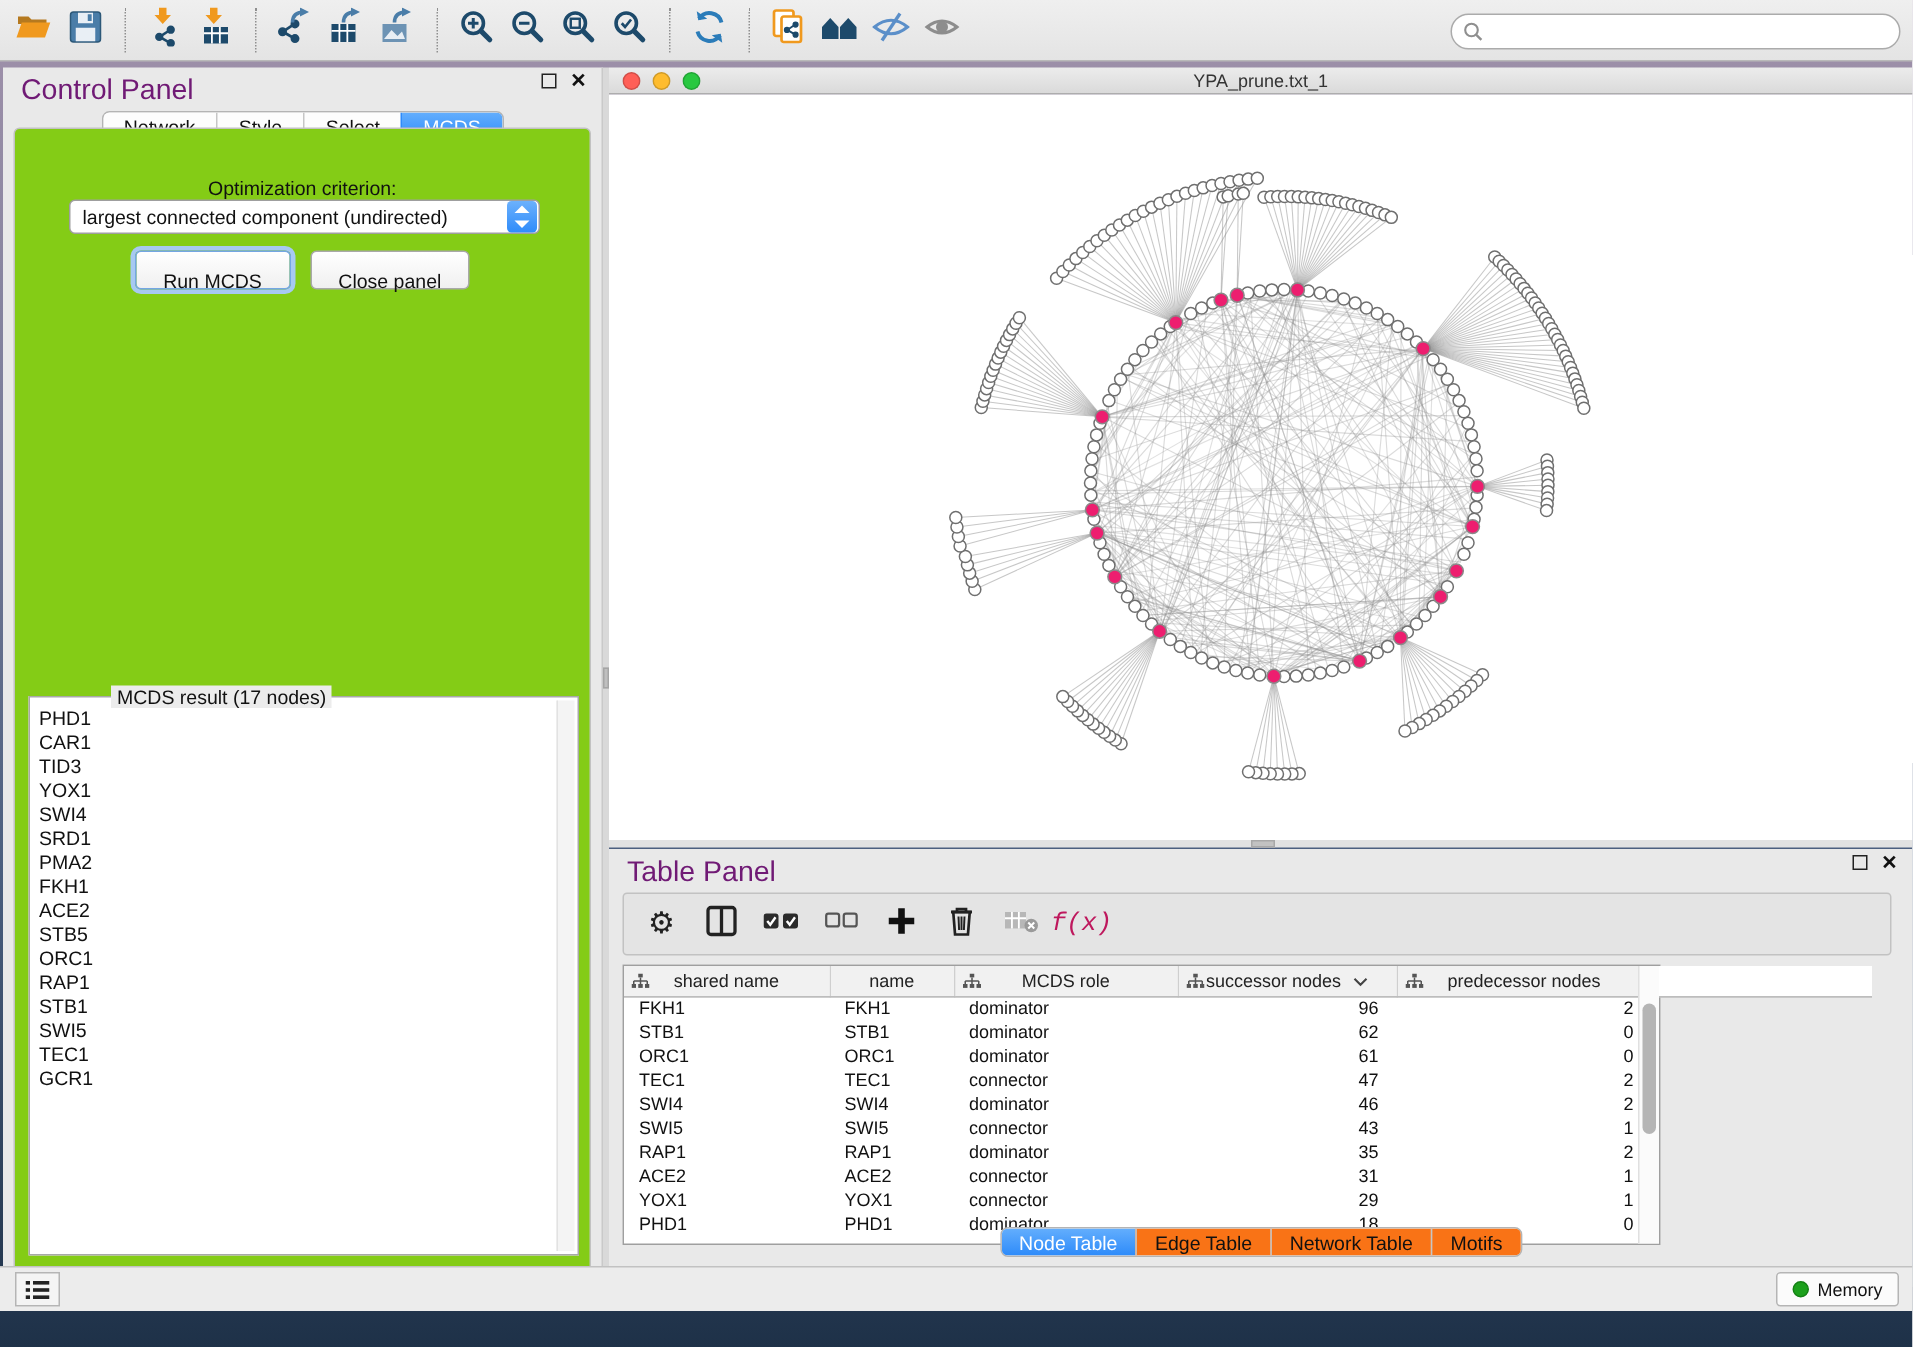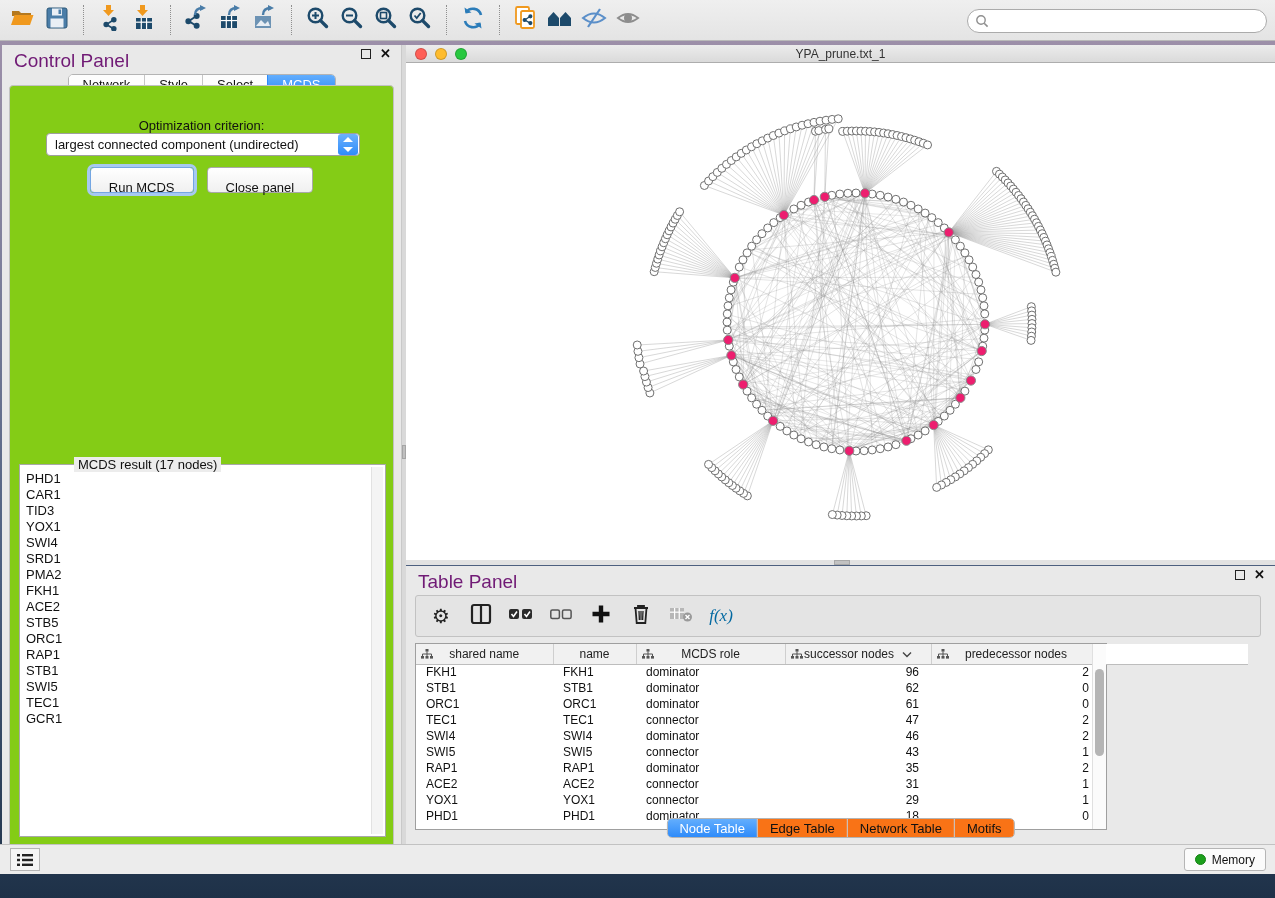--- a/index.html
+++ b/index.html
@@ -65,21 +65,21 @@
   .light { width:12px; height:12px; border-radius:50%; border:1px solid rgba(0,0,0,.18); }
   .net-title { text-align:center; font-size:12px; color:#333; line-height:18px; }
   .net-canvas { position:absolute; left:0; top:18px; width:869px; height:497px; background:#fff; }
 
   
   .table-panel { position:absolute; left:406px; top:566px; width:869px; height:292px; background:#e9e9e9; }
   .tp-toolbar { position:absolute; left:9px; top:29px; width:846px; height:42px; background:#e4e4e4;
     border:1px solid #c2c2c2; border-radius:3px; display:flex; align-items:center; padding-left:12px; gap:14px; }
   .tp-icon { width:26px; height:26px; display:flex; align-items:center; justify-content:center; }
   .gear-char { font-family:"DejaVu Sans",sans-serif; font-size:20px; color:#222; line-height:1; }
-  .fx-label { font-family:Liberation Serif, serif; font-style:italic; font-size:17px; color:#0369a1; }
+  .fx-label { font-family:Liberation Mono, monospace; font-style:italic; font-size:17px; color:#be185d; }
   .tbl-wrap { position:absolute; left:9px; top:77px; width:692px; height:187px; background:#fff; border:1px solid #9f9f9f; }
   table.tbl { border-collapse:collapse; table-layout:fixed; width:832px; }
   .tbl th { height:20px; background:#f1f1f1; border-right:1px solid #cfcfcf; border-bottom:1px solid #bdbdbd;
     font-size:12px; font-weight:normal; color:#222; position:relative; }
   .tbl th .th-label { display:inline-block; }
   .tbl th .h-ico { position:absolute; left:5px; top:5px; }
   .tbl th .sort-ico { margin-left:8px; }
   .tbl td { height:16px; font-size:12px; color:#111; white-space:nowrap; overflow:hidden; }
   .td-txt { padding-left:10px; text-align:left; }
   .td-num { padding-right:12px; text-align:right; }

